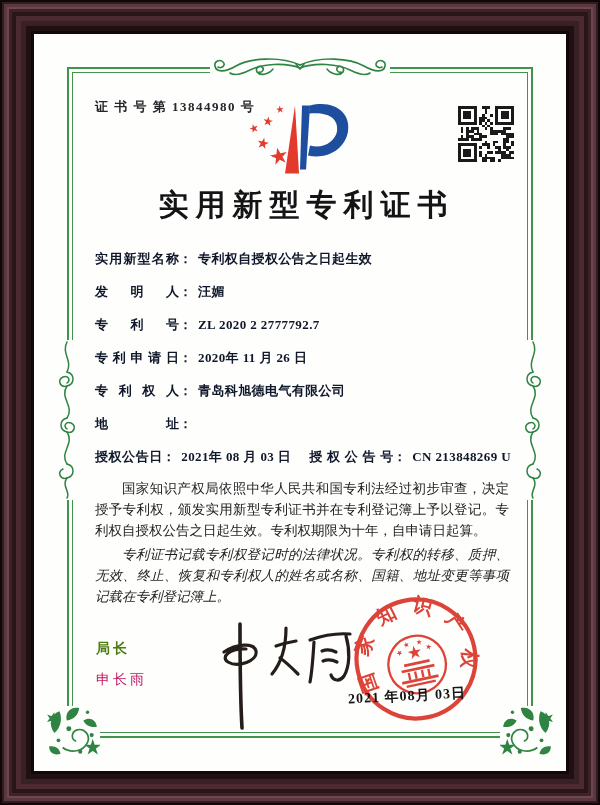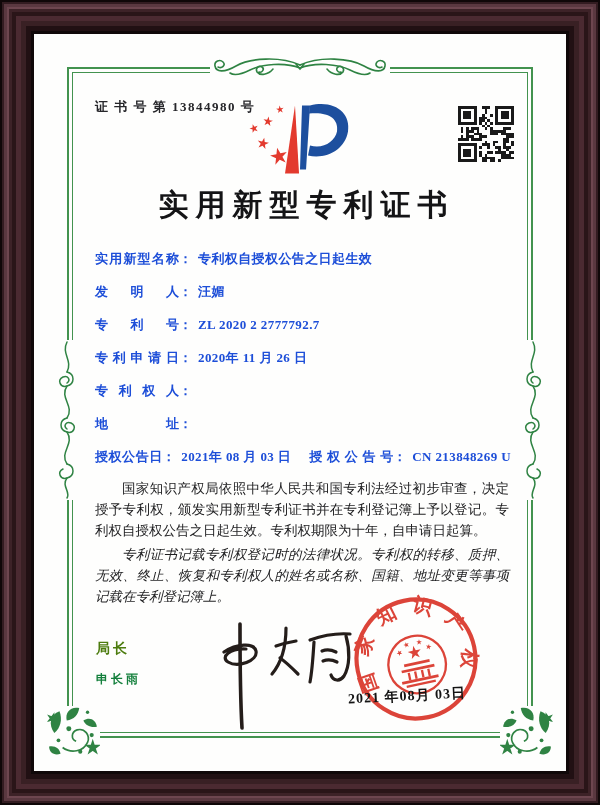--- a/index.html
+++ b/index.html
@@ -27,32 +27,32 @@
   .orn{position:absolute;background:#fefefd;display:flex;align-items:center;justify-content:center;z-index:2}
   .orn svg{display:block}
   
   .certno{position:absolute;left:61px;top:64px;font-size:13px;font-weight:600;
           letter-spacing:1.5px;color:#26262a;z-index:3}
   .logo{position:absolute;left:201px;top:58px;width:130px;height:88px;z-index:3}
   .qr{position:absolute;left:424px;top:72px;width:56px;height:56px;z-index:3}
   .title{position:absolute;left:0;right:0;top:151px;text-align:center;font-size:30px;
          font-weight:700;letter-spacing:7px;padding-left:13px;color:#141416;z-index:3}
   .fields{position:absolute;left:61px;top:218px;width:416px;display:flex;flex-direction:column;
-          gap:19px;font-size:13px;font-weight:600;color:#1d4ed8;z-index:3}
+          gap:19px;font-size:13px;font-weight:600;color:#0f172a;z-index:3}
   .frow{display:flex;align-items:baseline;line-height:14px;white-space:nowrap}
   .flabel{display:inline-block;width:84px;text-align:justify;text-align-last:justify}
   .fcolon{margin-right:6px}
   .fvalue{letter-spacing:.4px}
   .grant{margin-left:18px;display:flex;align-items:center}
   .paras{position:absolute;left:61px;top:444px;width:414px;font-size:13.5px;line-height:21px;
          color:#1d1d1f;text-align:justify;z-index:3}
   .paras p{margin:0;text-indent:2em}
   .paras p.kai{font-style:italic;margin-top:3px}
   .role{position:absolute;left:62px;top:606px;font-size:14px;letter-spacing:3px;font-weight:600;color:#4d7c0f;z-index:3}
-  .name{position:absolute;left:62px;top:637px;font-size:12px;letter-spacing:3px;font-weight:700;color:#15803d;z-index:3}
+  .name{position:absolute;left:62px;top:637px;font-size:14px;letter-spacing:3px;font-weight:400;color:#be185d;z-index:3}
   .sig{position:absolute;left:168px;top:584px;width:160px;height:122px;z-index:4}
   .seal{position:absolute;left:317px;top:560px;width:130px;height:130px;z-index:3;opacity:.93}
   .sealdate{position:absolute;left:314px;top:652px;width:170px;font-size:14px;font-weight:700;
             color:#141414;letter-spacing:1px;transform:rotate(-3deg);z-index:5}
   .mirror{transform:scaleX(-1)}
 </style>
 </head>
 <body>
 
 <svg width="0" height="0" style="position:absolute" aria-hidden="true">
@@ -308,20 +308,21 @@
           <span class="fvalue">ZL 2020 2 2777792.7</span>
       </div>
       <div class="frow">
         <span class="flabel">专利申请日</span>
           <span class="fcolon">：</span>
           <span class="fvalue">2020年 11 月 26 日</span>
       </div>
       <div class="frow">
         <span class="flabel">专利权人</span>
           <span class="fcolon">：</span>
+          <span class="fvalue">青岛科旭德电气有限公司</span>
       </div>
       <div class="frow">
         <span class="flabel">地址</span>
           <span class="fcolon">：</span>
       </div>
       <div class="frow">
         <span class="flabel">授权公告日</span>
           <span class="fcolon">：</span>
           <span class="fvalue">2021年 08 月 03 日</span>
         <span class="grant">

